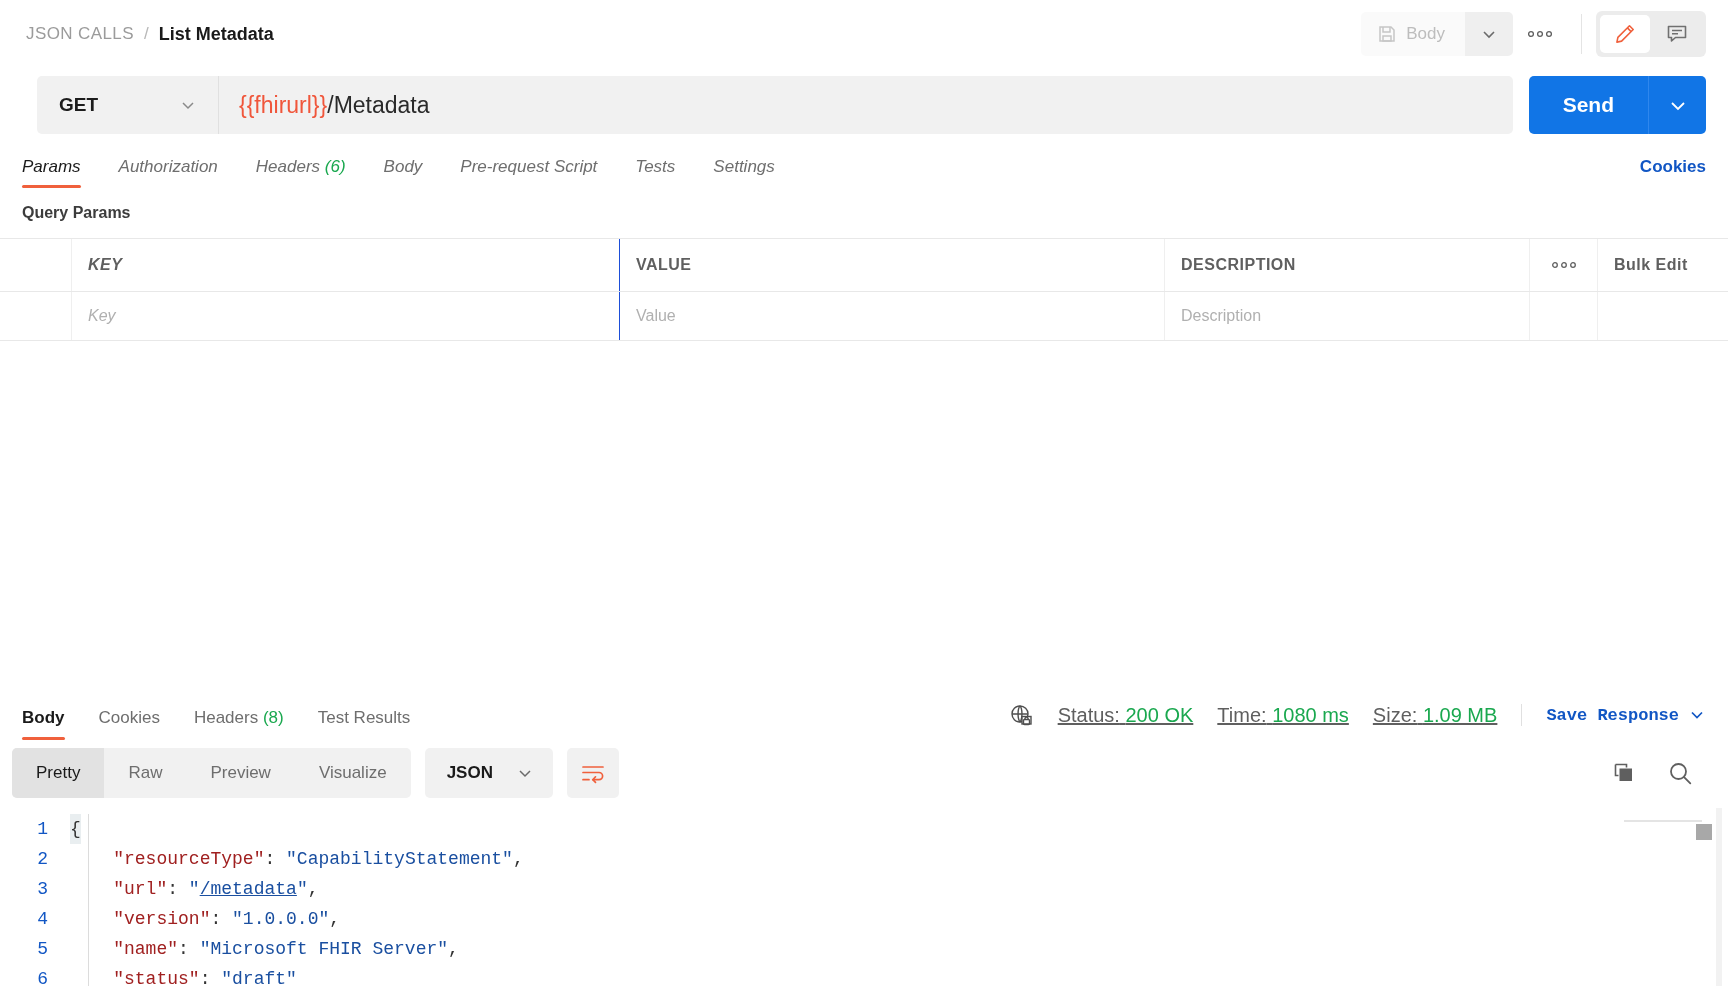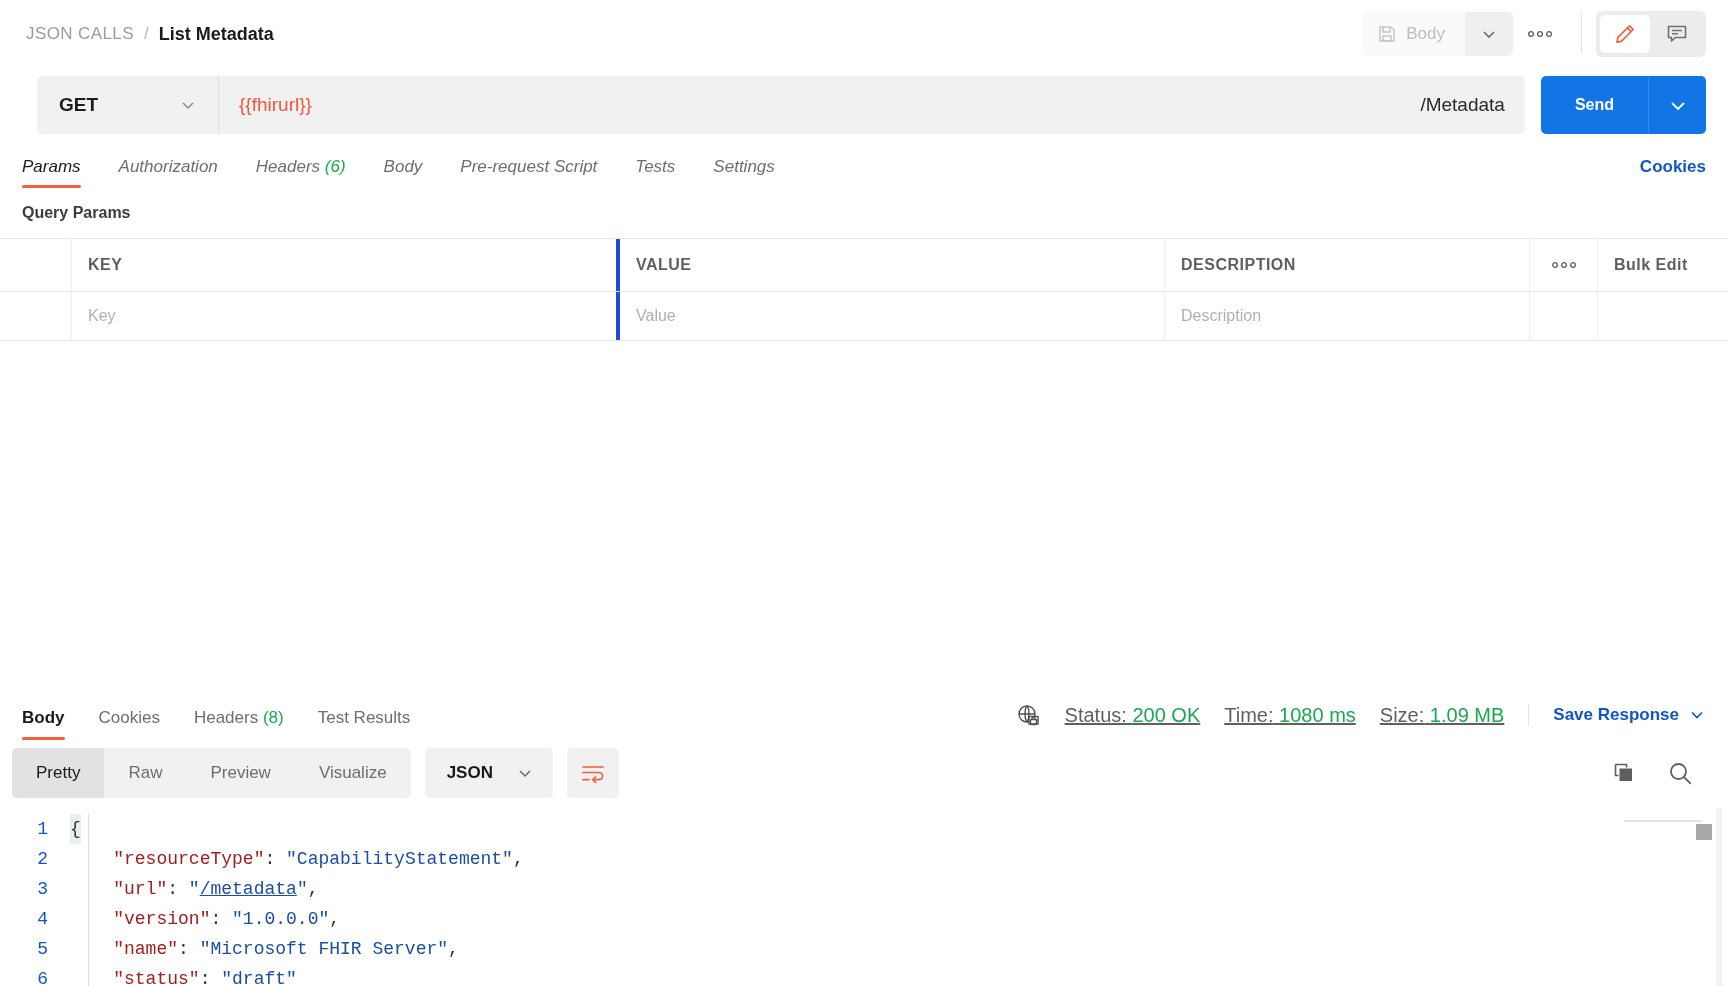--- a/index.html
+++ b/index.html
@@ -52,26 +52,26 @@
     flex:1; display:flex; align-items:stretch; height:58px;
     background:#f1f1f1; border-radius:5px; overflow:hidden;margin-left:25px;
   }
   .method {
     width:182px; display:flex; align-items:center; justify-content:space-between;
     padding:0 20px 0 22px; font-size:19px; font-weight:700; color:#1c1c1c;
     border-right:1px solid #e0e0e0;
   }
   .urlfield {
     flex:1; display:flex; align-items:center; padding:0 20px;
-    font-size:19px; color:#2a2a2a; white-space:nowrap; overflow:hidden;justify-content:space-between;
+    font-size:23px; color:#2a2a2a; white-space:nowrap; overflow:hidden;
   }
   .var { color:#f0563b; }
   .send-group { display:flex; align-items:stretch; height:58px; margin-left:16px; }
   .send-btn {
-    background:#1175e6; color:#fff; font-size:16px; font-weight:700;
+    background:#1175e6; color:#fff; font-size:21px; font-weight:700;
     display:flex; align-items:center; padding:0 34px; border-radius:5px 0 0 5px;
   }
   .send-caret {
     width:58px; background:#1175e6; border-radius:0 5px 5px 0;
     display:flex; align-items:center; justify-content:center;
     border-left:1px solid #2f87ee;
   }
 
   
   .reqtabs {
@@ -89,21 +89,21 @@
   }
   .badge-count { color:#1aa84f; }
   .cookies-link { margin-left:auto; color:#1156c4; font-size:17px; font-weight:700; padding-bottom:11px; }
 
   
   .qp-title { font-size:16px; font-weight:700; color:#3c3c3c; padding:16px 0 16px 22px; }
   .ptable { width:100%; border-top:1px solid #e8e8e8; }
   .prow { display:flex; border-bottom:1px solid #e8e8e8; }
   .pcell { padding:15px 16px; font-size:16px; display:flex; align-items:center; }
   .pcell.chk { width:72px; border-right:1px solid #efefef; }
-  .pcell.key { width:548px; border-right:4px solid #1d4ed8; }
+  .pcell.key { width:548px; border-right:1px solid #1d4ed8;font-style:italic; }
   .pcell.val { width:545px; border-right:1px solid #efefef; }
   .pcell.desc { flex:1; border-right:1px solid #efefef; }
   .pcell.dots { width:68px; justify-content:center; border-right:1px solid #efefef; color:#6b6b6b; letter-spacing:1px; font-size:13px; }
   .pcell.bulk { width:130px; justify-content:flex-start; color:#1a1a1a; font-weight:700; font-size:17px; }
   .hdr .pcell { color:#5f5f5f; font-weight:700; letter-spacing:.5px; font-size:16px; padding-top:17px; padding-bottom:17px; }
   .ph { color:#b0b0b0; }
 
   
   .resp { position:absolute; left:0; right:0; bottom:0; top:688px; background:#fff; }
   .resptabs {
@@ -115,21 +115,21 @@
   }
   .restab.active { color:#1a1a1a; font-weight:700; }
   .restab.active::after {
     content:""; position:absolute; left:0; right:0; bottom:0; height:3px;
     background:#f0603c; border-radius:2px;
   }
   .meta { margin-left:auto; display:flex; align-items:center; gap:24px; padding-bottom:12px; }
   .meta-item { font-size:20px; color:#5f5f5f;text-decoration:underline; }
   .meta-item b { font-weight:400; color:#1aa84f; }
   .meta-div { width:1px; height:22px; background:#e0e0e0; }
-  .save-resp { color:#1156c4; font-weight:700; font-size:17px; display:flex; align-items:center; gap:9px; }
+  .save-resp { color:#1156c4; font-weight:700; font-size:17px; display:flex; align-items:center; gap:9px;font-family:Liberation Mono, monospace; }
 
   .fmtbar { display:flex; align-items:center; padding:8px 22px 10px 12px; }
   .seg { display:flex; background:#f1f1f1; border-radius:5px; overflow:hidden; height:50px; }
   .seg-item { display:flex; align-items:center; padding:0 24px; font-size:17px; color:#6e6e6e; }
   .seg-item.active { background:#e2e2e2; color:#1a1a1a; }
   .jsonsel {
     display:flex; align-items:center; gap:22px; background:#f1f1f1; border-radius:5px;
     height:50px; padding:0 18px 0 22px; margin-left:14px; font-size:17px; font-weight:700; color:#1a1a1a;
   }
   .wrapbtn {

